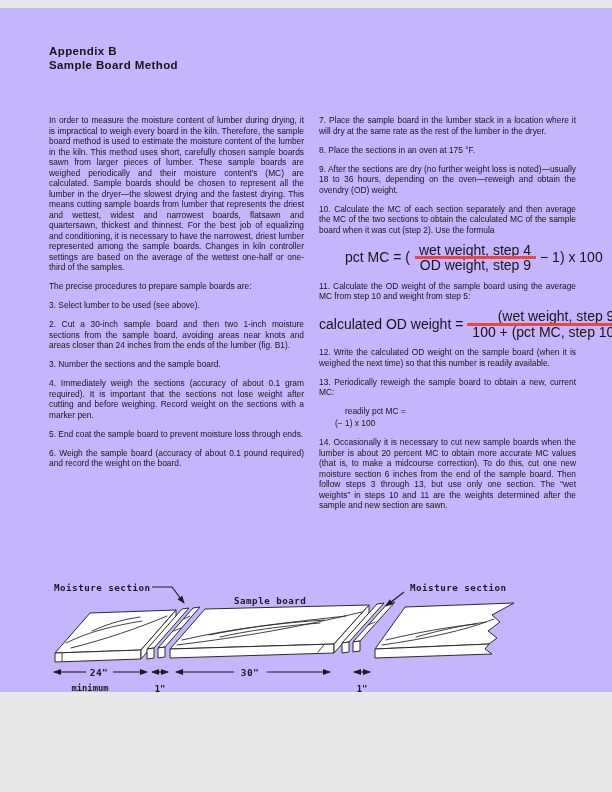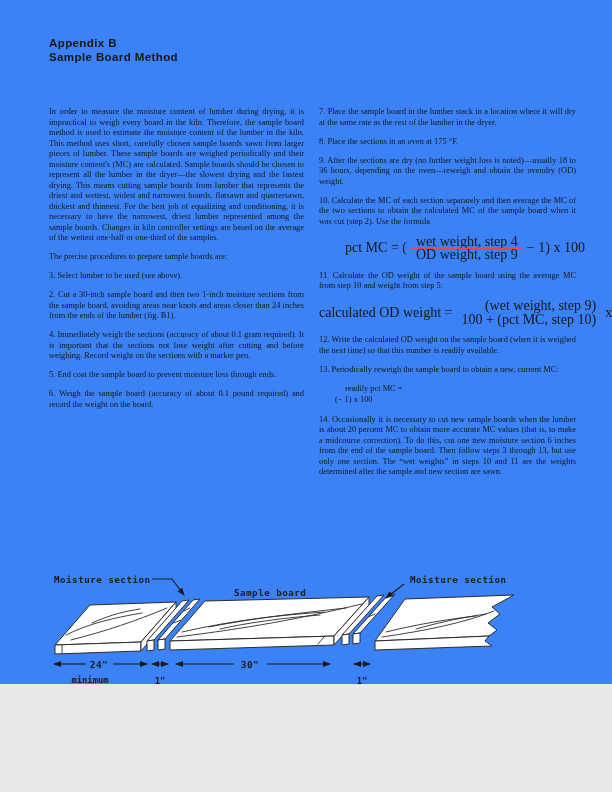--- a/index.html
+++ b/index.html
@@ -1,38 +1,38 @@
 <!DOCTYPE html>
 <html><head>
 <meta charset="utf-8">
 <style>
   html,body { margin:0; padding:0; background:#e8e8e8; }
   .page {
-    position:relative; width:612px; height:684px; margin:0 auto;
-    background:#3b82f6; color:#161616; overflow:hidden;
+    position:relative; width:612px; height:684px; margin:8px auto;
+    background:#c4b5fd; color:#161616; overflow:hidden;
     font-family:"Liberation Sans","DejaVu Sans",sans-serif;
   }
   .doc-title {
     position:absolute; left:49px; top:37px;
     font-size:11.5px; font-weight:bold; line-height:13.5px; letter-spacing:0.4px;
   }
   .columns {
     position:absolute; left:49px; top:107px; width:527px;
-    display:flex; gap:15px;font-family:Liberation Serif, serif;
+    display:flex; gap:15px;
   }
   .col { width:257px; font-size:8.4px; line-height:10.5px; text-align:justify; }
   .col p { margin:0 0 8.5px 0; }
   .formula {
     display:flex; align-items:center; font-size:14px;
     margin:3px 0 9px 0; white-space:nowrap; text-align:left;
   }
   .formula.f1 { margin-left:26px; }
   .frac { display:inline-flex; flex-direction:column; align-items:flex-end; margin:0 4px; }
   .frac .num, .frac .den { padding:1px 5px; white-space:nowrap; text-align:center; }
-  .frac .den { border-top:1px solid #ef4444; }
+  .frac .den { border-top:3px solid #ef4444; }
   .formula-block { margin:3px 0 9px 26px; font-size:8.4px; text-align:left; }
   .formula-block .frow { display:flex; align-items:center; margin-top:1px; margin-left:-10px; white-space:nowrap; }
   .figure-wrap { position:absolute; left:24px; top:571px; width:566px; height:132px; }
   .fig-caption {
     position:absolute; left:74px; top:703px; font-size:13px; font-style:italic; color:#1d1d1d;
   }
   .pageno { position:absolute; left:49px; top:737px; font-size:9.5px; font-weight:bold; }
   svg text {
     fill:#1b1b1b; font-family:"DejaVu Sans Mono","Liberation Mono",monospace; font-weight:bold;
   }
@@ -49,20 +49,21 @@
     <div>Appendix B</div>
     <div>Sample Board Method</div>
   </header>
 
   <div class="columns">
     <div class="col">
       <p>In order to measure the moisture content of lumber during drying, it is impractical to weigh every board in the kiln. Therefore, the sample board method is used to estimate the moisture content of the lumber in the kiln. This method uses short, carefully chosen sample boards sawn from larger pieces of lumber. These sample boards are weighed periodically and their moisture content's (MC) are calculated. Sample boards should be chosen to represent all the lumber in the dryer—the slowest drying and the fastest drying. This means cutting sample boards from lumber that represents the driest and wettest, widest and narrowest boards, flatsawn and quartersawn, thickest and thinnest. For the best job of equalizing and conditioning, it is necessary to have the narrowest, driest lumber represented among the sample boards. Changes in kiln controller settings are based on the average of the wettest one-half or one-third of the samples.</p>
       <p>The precise procedures to prepare sample boards are:</p>
       <p>3. Select lumber to be used (see above).</p>
       <p>2. Cut a 30-inch sample board and then two 1-inch moisture sections from the sample board, avoiding areas near knots and areas closer than 24 inches from the ends of the lumber (fig. B1).</p>
+      <p>3. Number the sections and the sample board.</p>
       <p>4. Immediately weigh the sections (accuracy of about 0.1 gram required). It is important that the sections not lose weight after cutting and before weighing. Record weight on the sections with a marker pen.</p>
       <p>5. End coat the sample board to prevent moisture loss through ends.</p>
       <p>6. Weigh the sample board (accuracy of about 0.1 pound required) and record the weight on the board.</p>
     </div>
 
     <div class="col">
       <p>7. Place the sample board in the lumber stack in a location where it will dry at the same rate as the rest of the lumber in the dryer.</p>
       <p>8. Place the sections in an oven at 175 °F.</p>
       <p>9. After the sections are dry (no further weight loss is noted)—usually 18 to 36 hours, depending on the oven—reweigh and obtain the ovendry (OD) weight.</p>
       <p>10. Calculate the MC of each section separately and then average the MC of the two sections to obtain the calculated MC of the sample board when it was cut (step 2). Use the formula</p>

